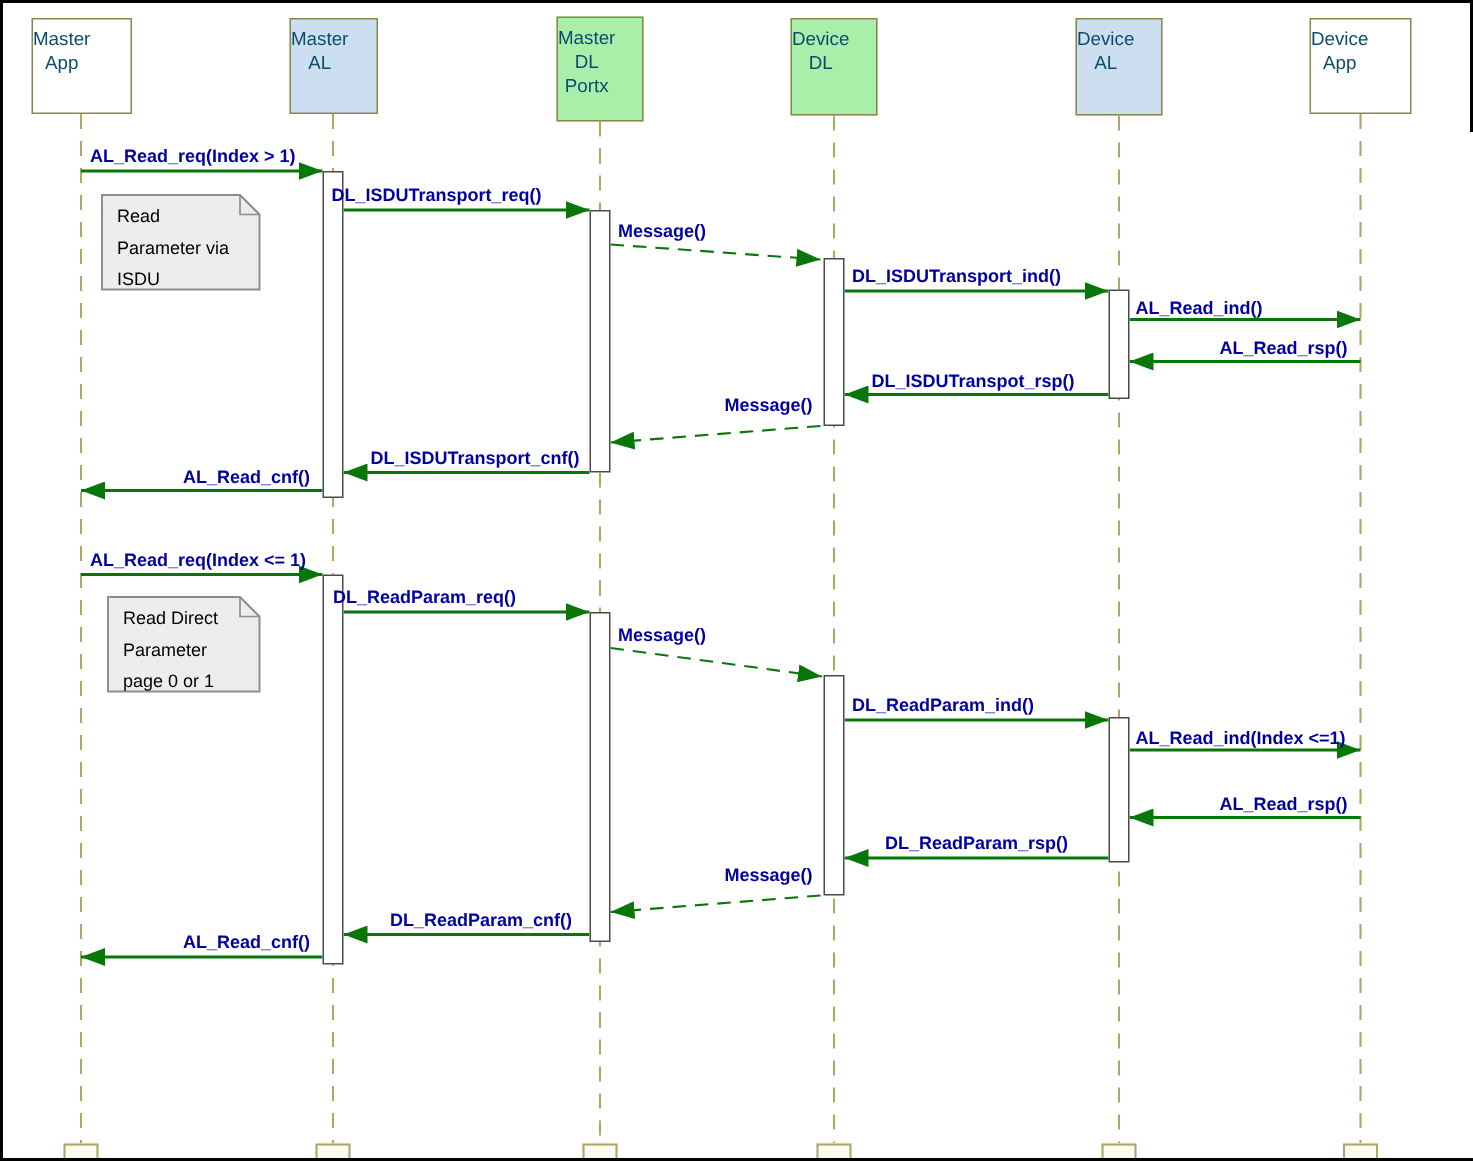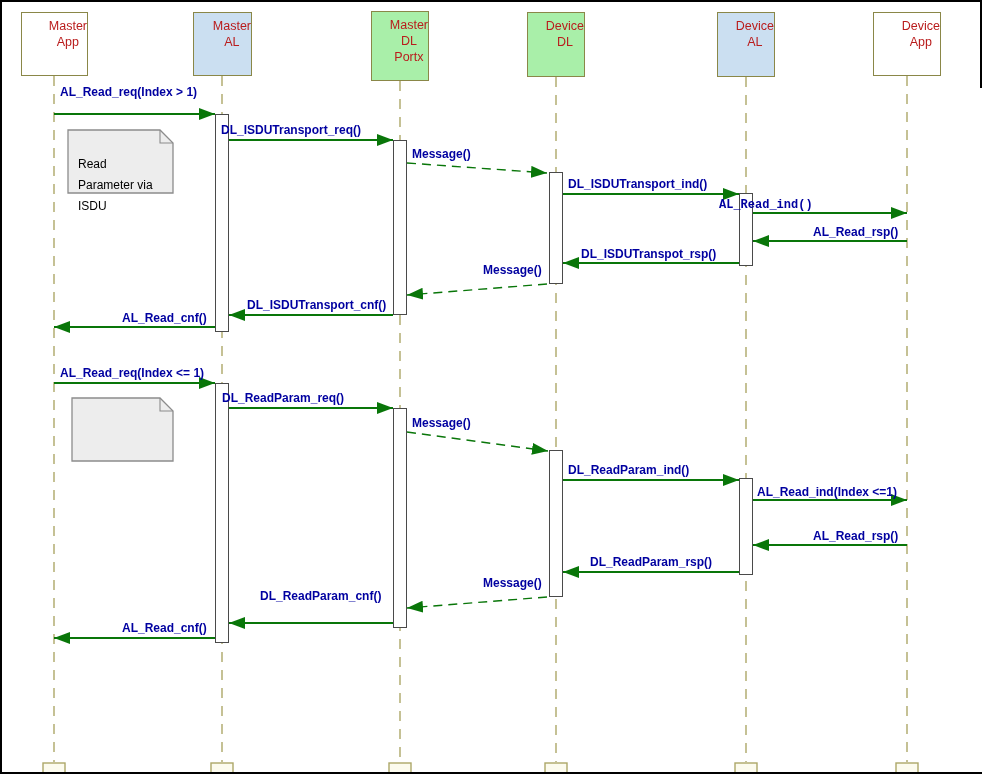--- a/index.html
+++ b/index.html
@@ -14,22 +14,22 @@
   .lifeline{stroke:var(--lifeline);stroke-width:1.4;stroke-dasharray:10 8;}
   .msg{stroke:var(--arrow);stroke-width:2;marker-end:url(#ah);}
   .msgd{stroke:var(--arrow);stroke-width:1.4;stroke-dasharray:9 6;marker-end:url(#ah);}
   #ah path{fill:var(--arrow);}
   .note-shape{fill:var(--note_fill);stroke:var(--note_border);stroke-width:1.3;}
   .note-fold{fill:none;stroke:var(--note_border);stroke-width:1.1;}
   .stub{fill:#FCFBEE;stroke:var(--lifeline);stroke-width:1.4;}
   
   .actor{
     position:absolute;box-sizing:border-box;border:1.4px solid var(--box_border);
-    display:flex;justify-content:flex-end;align-items:flex-start;
-    font-size:12.5px;color:#b91c1c;line-height:16px;padding-top:5px;text-align:center;
+    display:flex;justify-content:flex-start;align-items:flex-start;
+    font-size:12.5px;color:#0c4a6e;line-height:16px;padding-top:5px;text-align:center;
   }
   .actor.white{background:var(--white_fill);}
   .actor.blue{background:var(--blue_fill);}
   .actor.green{background:var(--green_fill);}
   .prelines{white-space:pre-line;}
   
   .bar{
     position:absolute;box-sizing:border-box;width:14px;background:#fff;
     border:1.5px solid var(--bar_border);
   }
@@ -127,44 +127,47 @@
     </div>
   <div class="actor blue" style="left:717px;top:12px;width:58px;height:65px;">
     <span class="prelines">Device
 AL</span>
     </div>
   <div class="actor white" style="left:873px;top:12px;width:68px;height:64px;">
     <span class="prelines">Device
 App</span>
     </div>
 
-  <div class="ntext" style="left:68px;top:130px;width:95px;margin-top:20px;">Read
+  <div class="ntext" style="left:68px;top:130px;width:95px;">Read
 Parameter via
 ISDU</div>
+  <div class="ntext" style="left:72px;top:398px;width:91px;">Read Direct
+Parameter
+page 0 or 1</div>
 
-  <div class="mlabel" style="left:60px;top:85px;">AL_Read_req(Index &gt; 1)</div>
+  <div class="mlabel" style="left:60px;top:97px;">AL_Read_req(Index &gt; 1)</div>
   <div class="mlabel" style="left:221px;top:123px;">DL_ISDUTransport_req()</div>
   <div class="mlabel" style="left:412px;top:147px;">Message()</div>
   <div class="mlabel" style="left:568px;top:177px;">DL_ISDUTransport_ind()</div>
-  <div class="mlabel" style="left:719px;top:198px;font-family:Liberation Mono, monospace;">AL_Read_ind()</div>
+  <div class="mlabel" style="left:757px;top:198px;">AL_Read_ind()</div>
   <div class="mlabel" style="left:813px;top:225px;">AL_Read_rsp()</div>
   <div class="mlabel" style="left:581px;top:247px;">DL_ISDUTranspot_rsp()</div>
   <div class="mlabel" style="left:483px;top:263px;">Message()</div>
   <div class="mlabel" style="left:247px;top:298px;text-align:right;">DL_ISDUTransport_cnf()</div>
   <div class="mlabel" style="left:122px;top:311px;">AL_Read_cnf()</div>
 
   <div class="mlabel" style="left:60px;top:366px;">AL_Read_req(Index &lt;= 1)</div>
   <div class="mlabel" style="left:222px;top:391px;">DL_ReadParam_req()</div>
   <div class="mlabel" style="left:412px;top:416px;">Message()</div>
   <div class="mlabel" style="left:568px;top:463px;">DL_ReadParam_ind()</div>
   <div class="mlabel" style="left:757px;top:485px;">AL_Read_ind(Index &lt;=1)</div>
   <div class="mlabel" style="left:813px;top:529px;">AL_Read_rsp()</div>
   <div class="mlabel" style="left:590px;top:555px;">DL_ReadParam_rsp()</div>
   <div class="mlabel" style="left:483px;top:576px;">Message()</div>
-  <div class="mlabel" style="left:260px;top:589px;">DL_ReadParam_cnf()</div>
+  <div class="mlabel" style="left:260px;top:606px;">DL_ReadParam_cnf()</div>
   <div class="mlabel" style="left:122px;top:621px;">AL_Read_cnf()</div>
 
   <div class="frame" style="left:0;top:0;width:982px;height:1.5px;"></div>
   <div class="frame" style="left:0;top:0;width:1.5px;height:774px;"></div>
   <div class="frame" style="left:0;top:772px;width:982px;height:2px;"></div>
   <div class="frame" style="left:980px;top:0;width:2px;height:88px;"></div>
 
 </div>
 
 </body></html>

